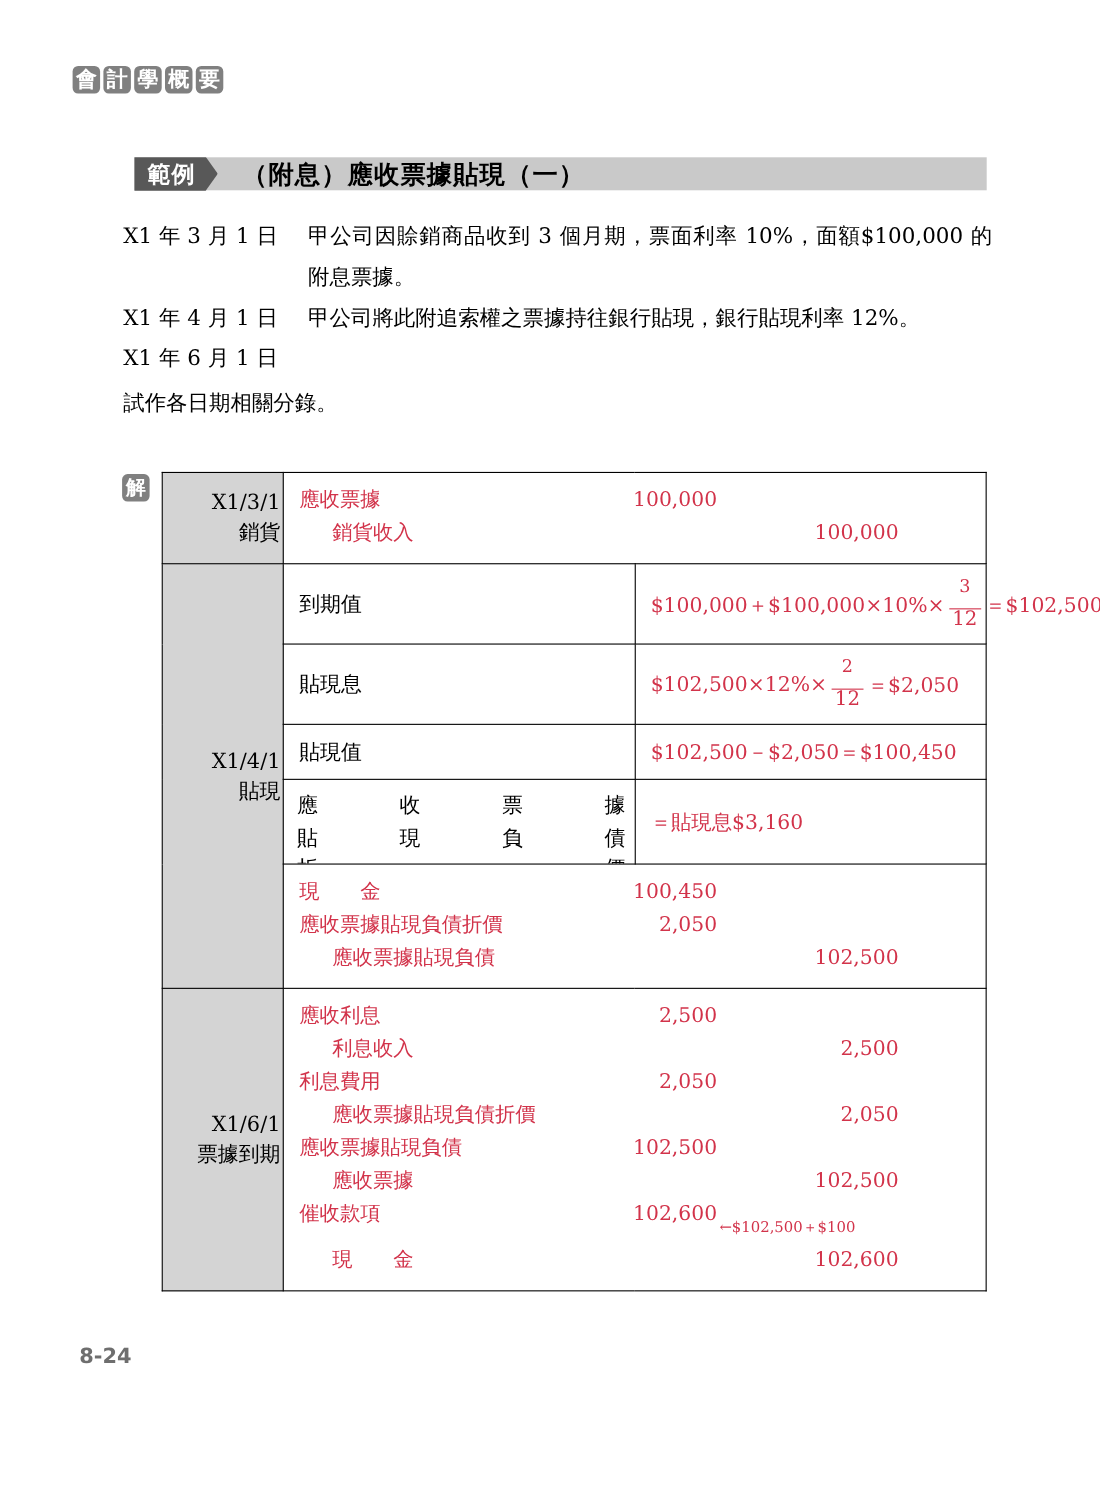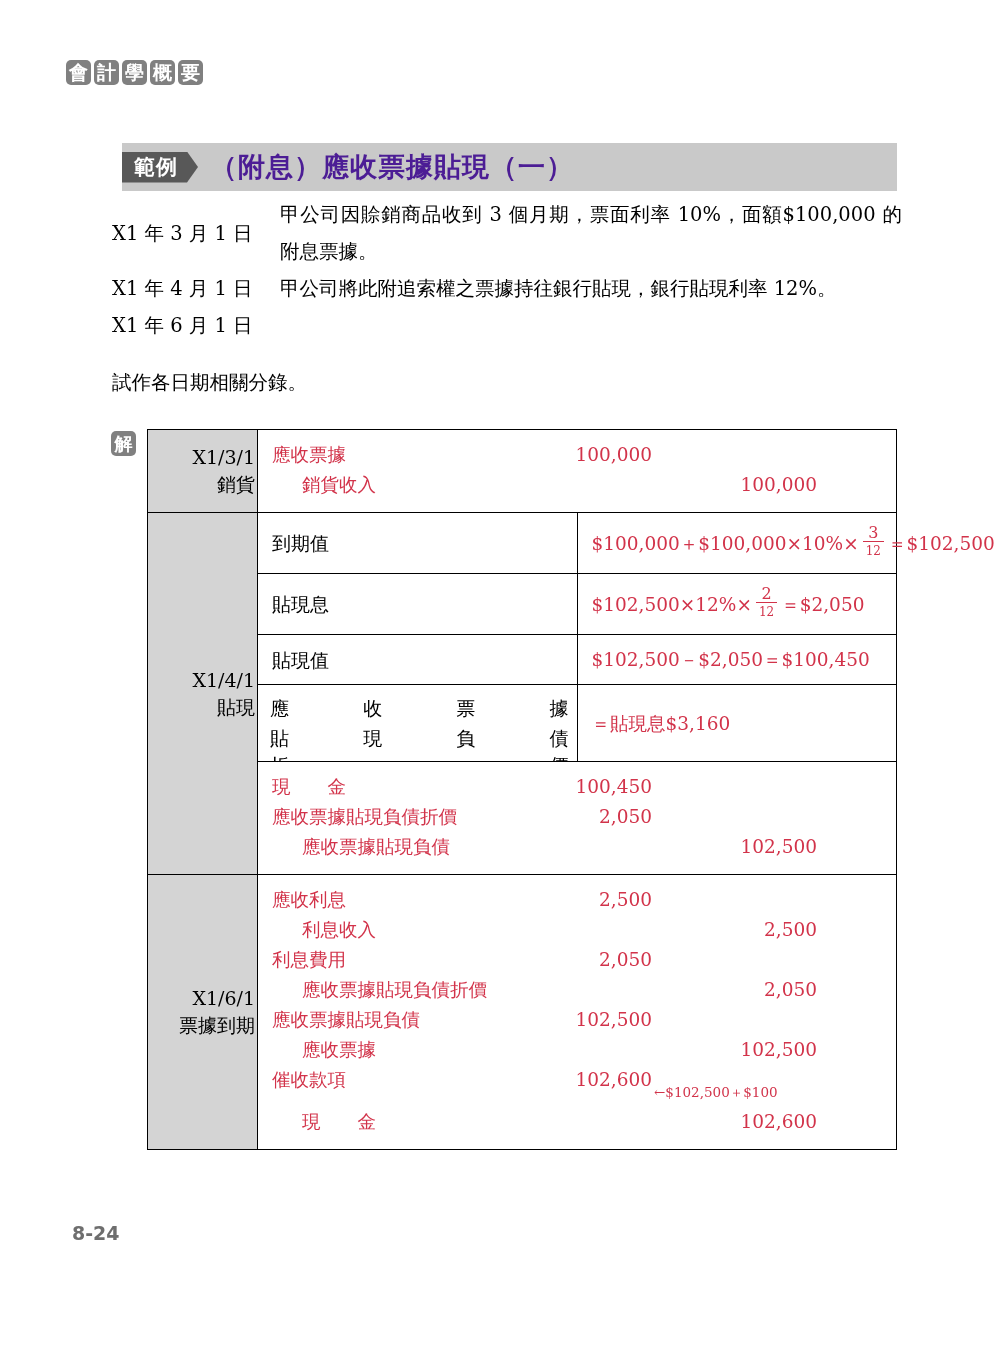--- a/index.html
+++ b/index.html
@@ -36,73 +36,73 @@
     font-family: "DejaVu Sans", "Liberation Sans", sans-serif;
     font-weight: bold;
   }
 
   
   .title-bar {
     position: absolute;
     left: 122px;
     top: 143px;
     width: 775px;
-    height: 48px;
+    height: 30px;
     background: #c9c9c9;
     display: flex;
     align-items: center;
   }
   .title-badge {
     position: relative;
     background: #585858;
     color: #fff;
     height: 31px;
     line-height: 31px;
     padding: 0 10px 0 12px;
     font-size: 21px;
     font-weight: bold;
     font-family: "DejaVu Sans", "Liberation Sans", sans-serif;
     letter-spacing: 1px;
     clip-path: polygon(0 0, calc(100% - 11px) 0, 100% 50%, calc(100% - 11px) 100%, 0 100%);
     padding-right: 20px;
     box-sizing: content-box;
   }
   .title-text {
-    margin-left: 12px;
-    font-size: 27px;
+    margin-left: 22px;
+    font-size: 23px;
     font-weight: bold;
     font-family: "DejaVu Sans", "Liberation Sans", sans-serif;
     letter-spacing: 1px;
-    color: #4c1d95;
+    color: #000000;
   }
 
   
   .stmt {
     position: absolute;
     left: 112px;
     top: 196px;
     width: 790px;
     font-size: 19.5px;
     line-height: 37px;
   }
   .stmt-row {
     display: flex;
-    align-items: center;
+    align-items: flex-start;
   }
   .stmt-date {
     width: 168px;
     flex: 0 0 168px;
     white-space: nowrap;
   }
   .stmt-body {
     flex: 1;
     text-align: justify;
   }
   .stmt-tail {
-    margin-top: 20px;
+    margin-top: 4px;
   }
 
   
   .solve-mark {
     position: absolute;
     left: 111px;
     top: 431px;
     width: 25px;
     height: 25px;
     background: #808080;
@@ -201,24 +201,25 @@
     margin: 0 4px;
     position: relative;
     top: -1px;
   }
   .frac .num {
     font-size: 16px;
     line-height: 17px;
     padding: 0 3px;
   }
   .frac .den {
-    font-size: 12px;
+    font-size: 18px;
     line-height: 18px;
     padding: 0 3px;
     border-top: 1.4px solid #d2334a;
+    margin-top: 12px;
   }
   .fml {
     display: flex;
     align-items: center;
     font-size: 18.5px;
     white-space: nowrap;
   }
 
   
   .clip-wrap {

